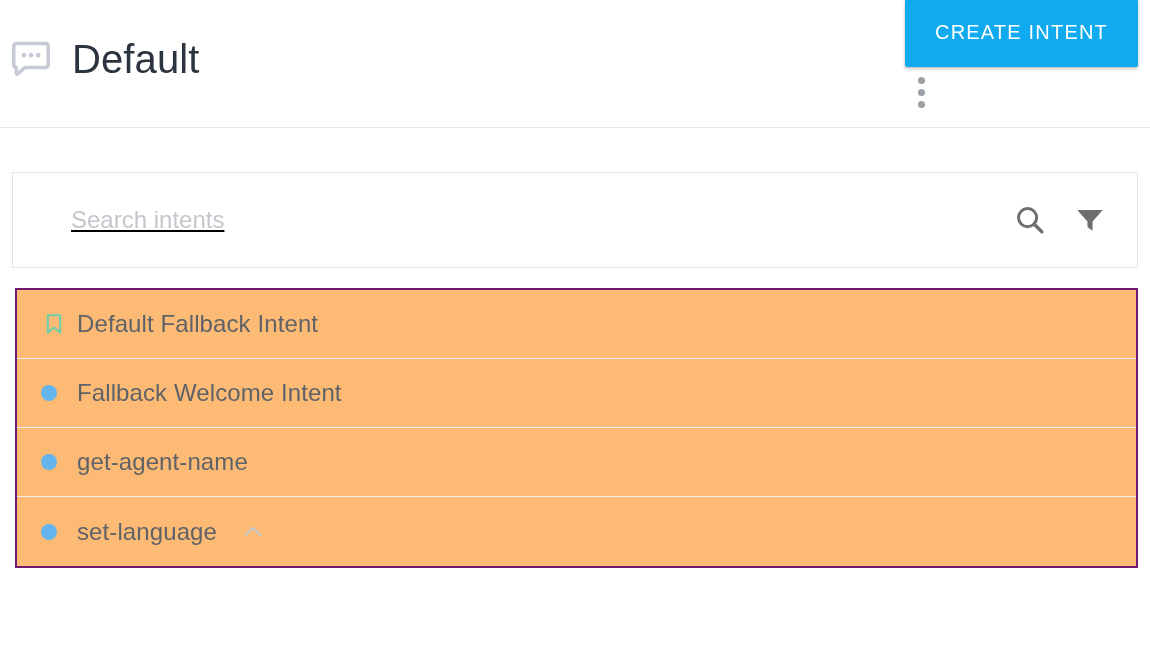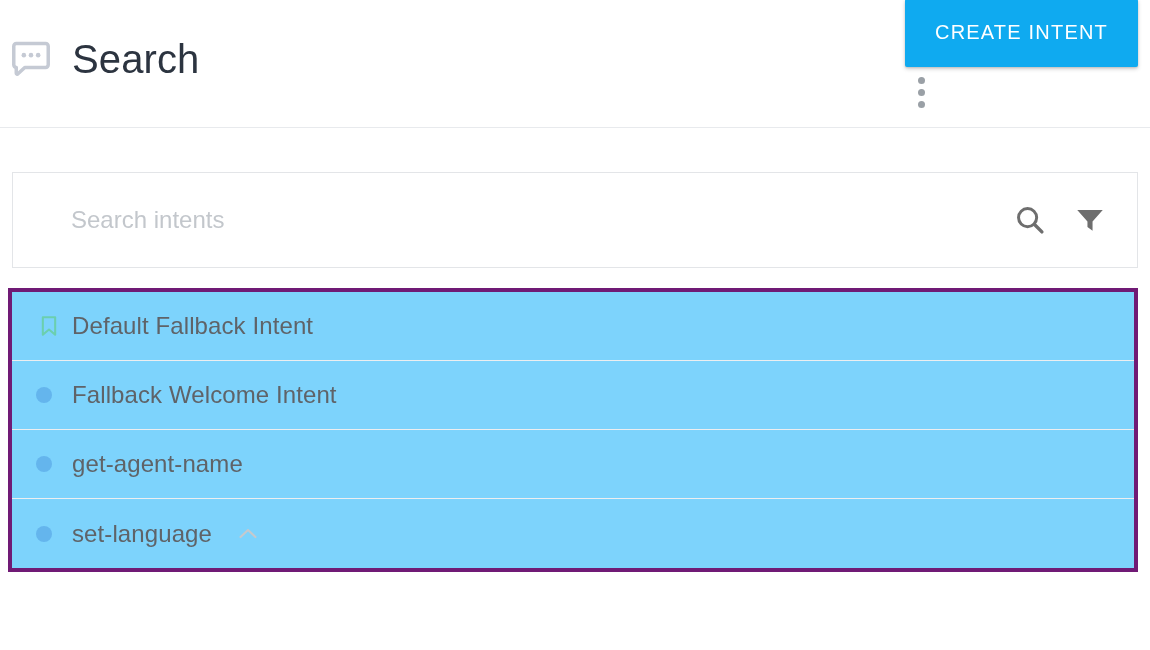--- a/index.html
+++ b/index.html
@@ -89,20 +89,21 @@
   
   .search-wrap {
     margin: 44px 12px 0 12px;
     height: 96px;
     box-sizing: border-box;
     border: 1px solid #e3e5e8;
     background: #ffffff;
     display: flex;
     align-items: center;
     padding: 0 28px 0 58px;
+    text-decoration: underline;
   }
   .search-input {
     flex: 1 1 auto;
     border: none;
     outline: none;
     background: transparent;
     font-family: "Liberation Sans", sans-serif;
     font-size: 24px;
     color: #3c4043;
     padding: 0;
@@ -120,23 +121,23 @@
     display: flex;
     align-items: center;
     justify-content: center;
     cursor: pointer;
     width: 38px;
     height: 38px;
   }
 
   
   .intent-list {
-    margin: 20px 12px 0 8px;
-    border: 4px solid #701a75;
-    background: #7dd3fc;
+    margin: 20px 12px 0 15px;
+    border: 2px solid #701a75;
+    background: #fdba74;
     box-sizing: border-box;
   }
   .intent-row {
     height: 69px;
     box-sizing: border-box;
     border-bottom: 1px solid #eceef0;
     display: flex;
     align-items: center;
     padding-left: 24px;
     cursor: pointer;
@@ -185,21 +186,21 @@
 <div class="header">
   <div class="title-group">
     <span class="app-icon">
       <svg width="44" height="44" viewBox="0 0 24 24" aria-hidden="true">
         <path d="M4 3.6h16a1.4 1.4 0 0 1 1.4 1.4v10.2a1.4 1.4 0 0 1-1.4 1.4H8.6L4.9 20.1a.55.55 0 0 1-.94-.39V16.6H4A1.4 1.4 0 0 1 2.6 15.2V5A1.4 1.4 0 0 1 4 3.6z" fill="none" stroke="#c5cad4" stroke-width="1.9" stroke-linejoin="round"></path>
         <circle cx="8.1" cy="9.9" r="1.25" fill="#c5cad4"></circle>
         <circle cx="12" cy="9.9" r="1.25" fill="#c5cad4"></circle>
         <circle cx="15.9" cy="9.9" r="1.25" fill="#c5cad4"></circle>
       </svg>
     </span>
-    <span class="page-title">Search</span>
+    <span class="page-title">Default</span>
   </div>
 
   <div class="header-actions">
     <button class="create-btn">CREATE INTENT</button>
     <div class="kebab">
       <span></span>
       <span></span>
       <span></span>
     </div>
   </div>

